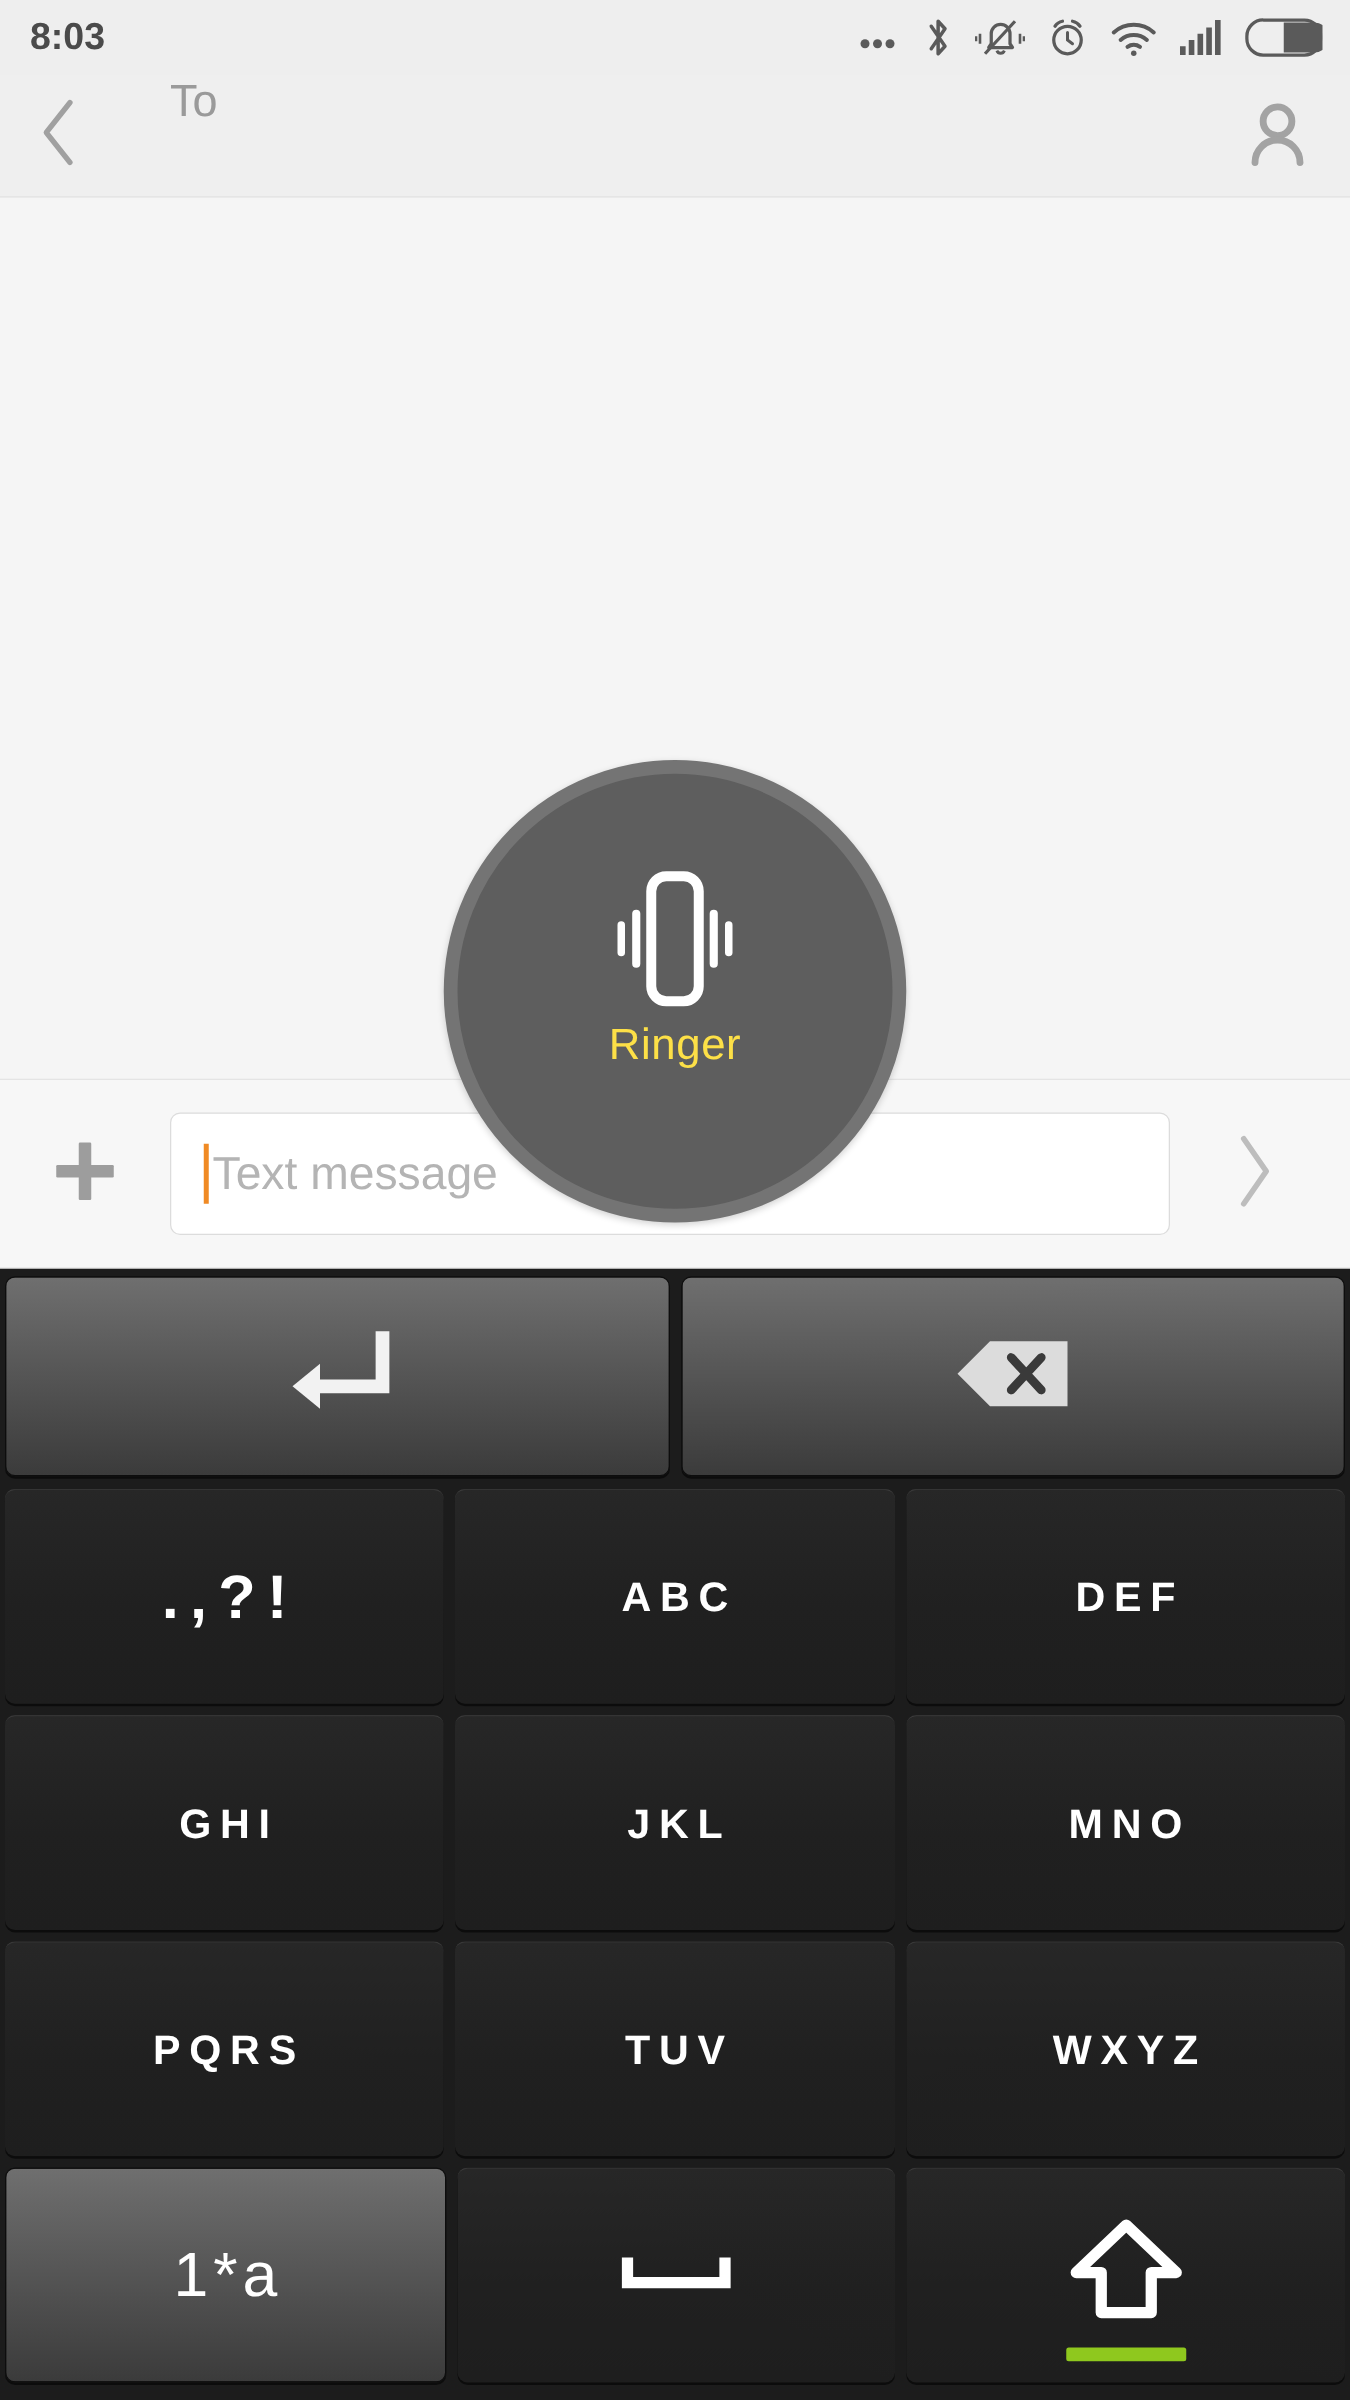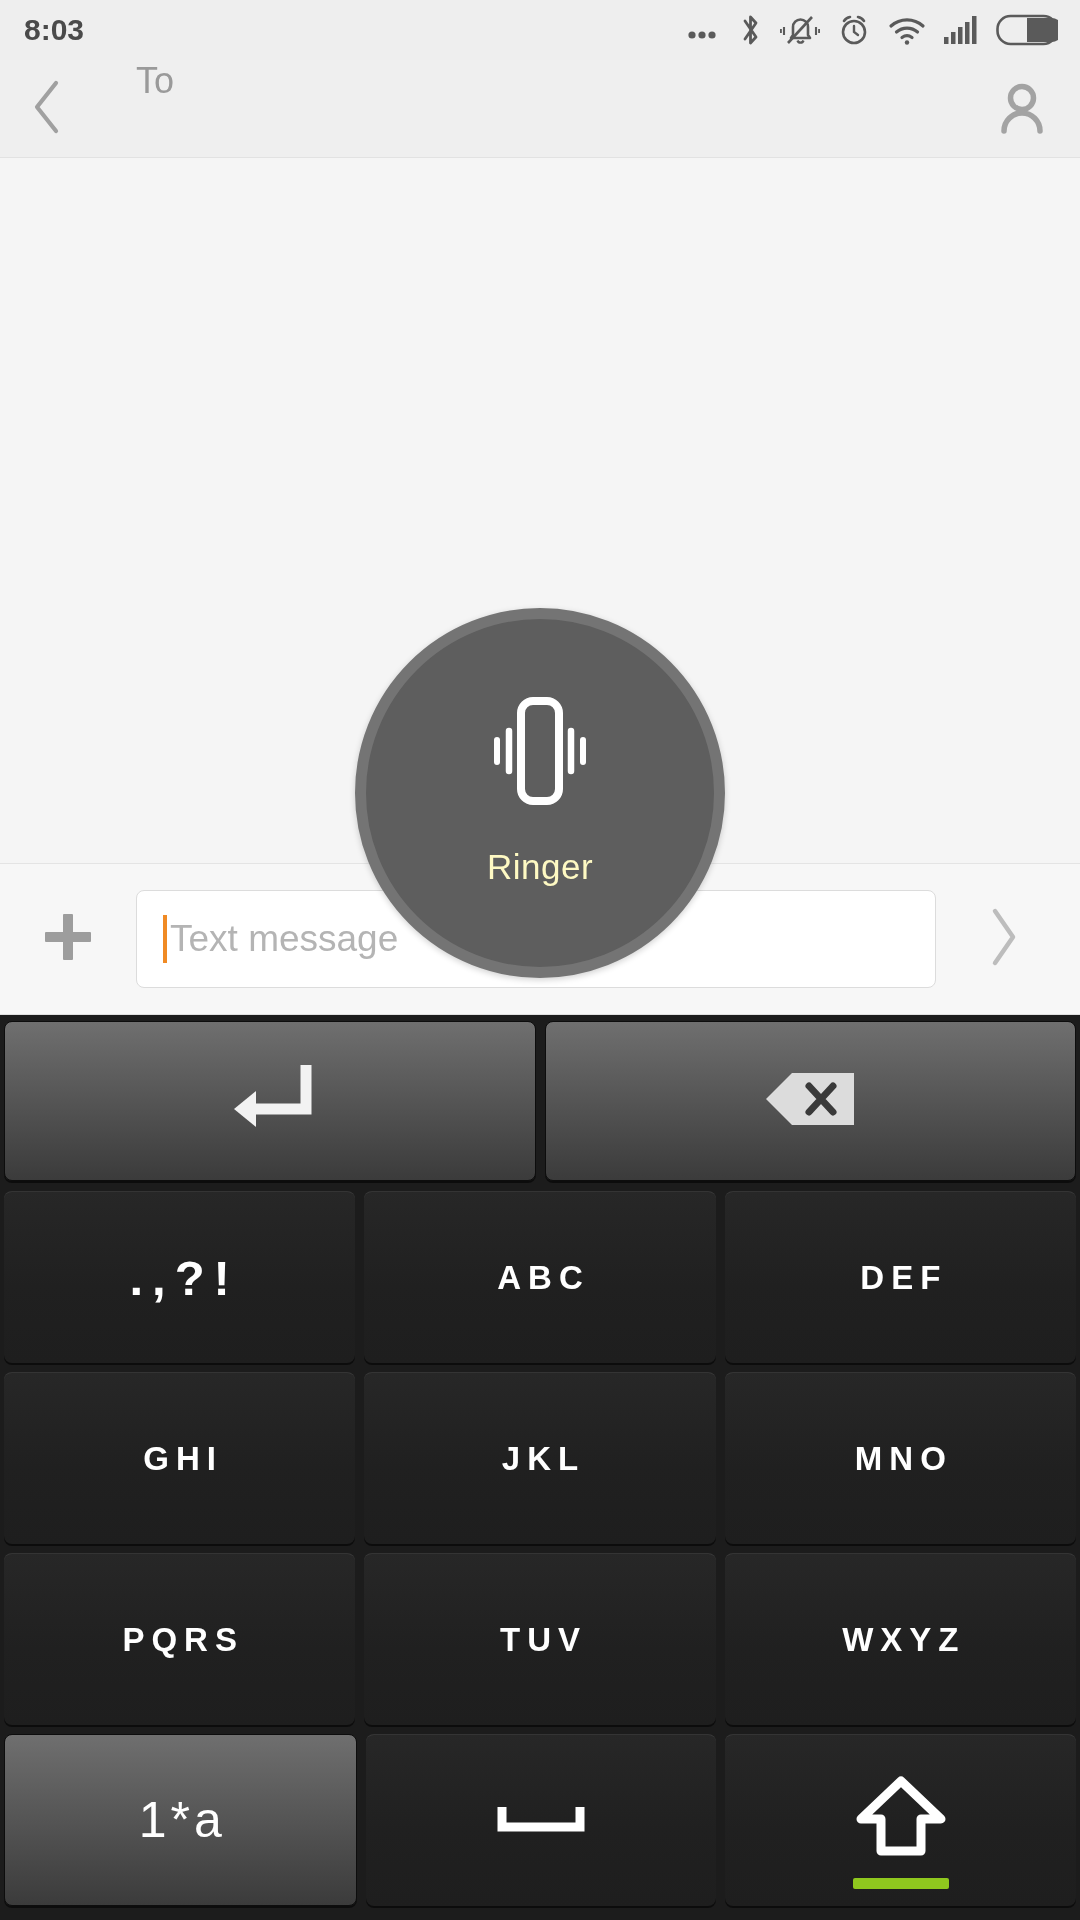--- a/index.html
+++ b/index.html
@@ -110,22 +110,22 @@
     background:#5e5e5e;
     border:11px solid #747474;
     display:flex; flex-direction:column;
     align-items:center; justify-content:flex-start;
     padding-top:76px;
     z-index:40;
     box-shadow:0 2px 6px rgba(0,0,0,0.18);
   }
   .ringer-icon { display:block; }
   .ringer-label {
-    margin-top:36px;
-    font-size:35px; color:#fef9c3; font-weight:400;
+    margin-top:4px;
+    font-size:35px; color:#fde047; font-weight:400;
     letter-spacing:0.5px;
   }
 
   
   .keyboard {
     position:absolute; top:1015px; left:0;
     width:1080px; height:905px;
     background:#1c1c1c;
     padding:6px 4px 0 4px;
     display:flex; flex-direction:column;

